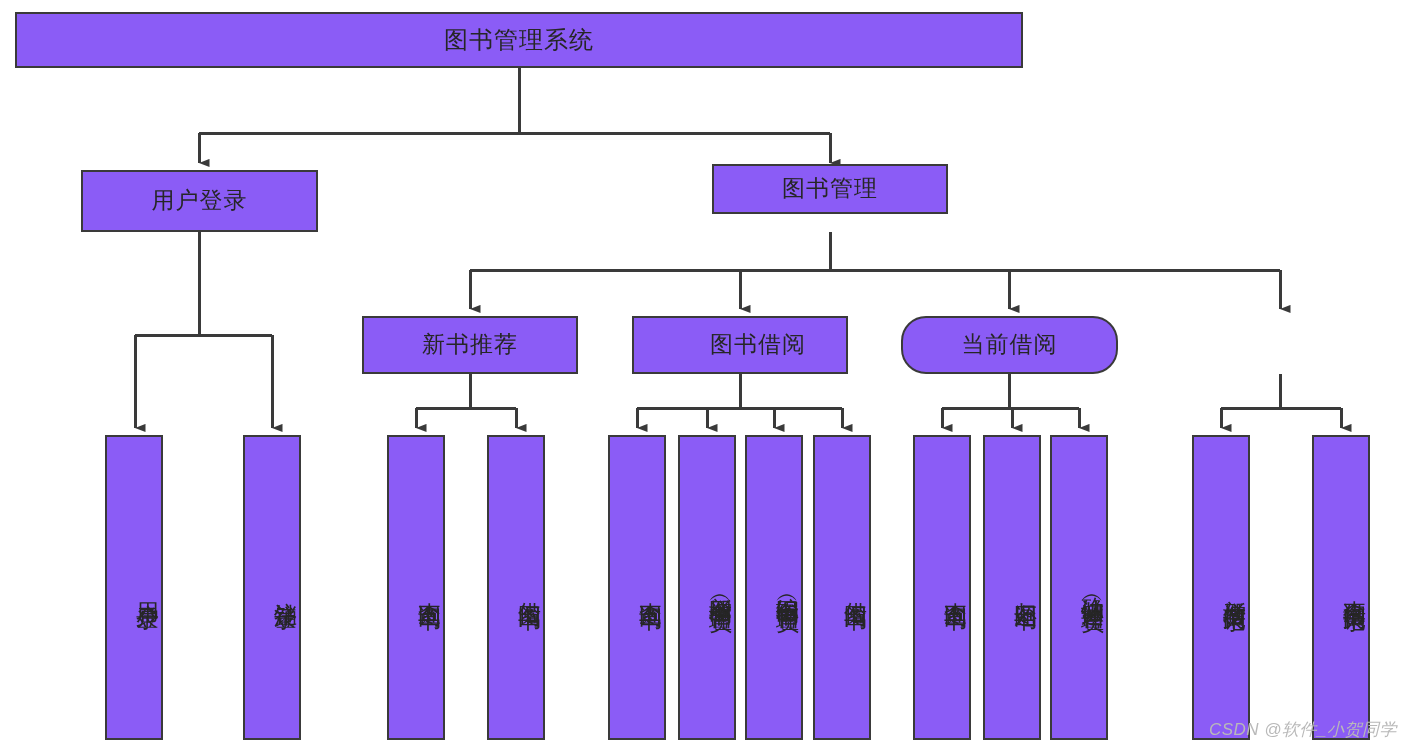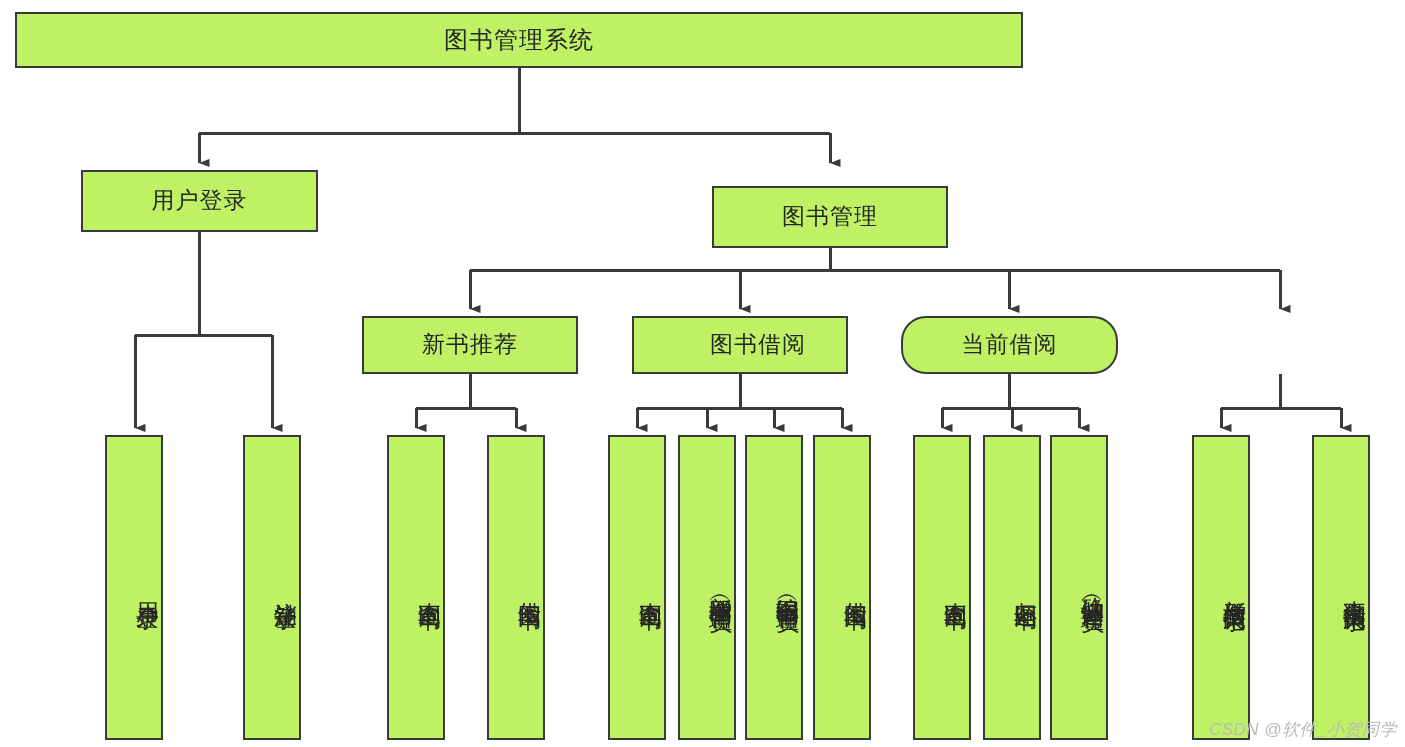--- a/index.html
+++ b/index.html
@@ -9,21 +9,21 @@
     font-family:"Liberation Sans","DejaVu Sans",sans-serif;
     overflow:hidden;
   }
   #canvas{position:relative;width:1405px;height:747px;}
   svg#wires{position:absolute;left:0;top:0;width:1405px;height:747px;}
 
   .node{
     position:absolute;
     box-sizing:border-box;
     border:2px solid #3a3a3a;
-    background:#bef264;
+    background:#8b5cf6;
     color:#262626;
     display:flex;
     align-items:center;
     justify-content:center;
     text-align:center;
   }
   .node.h{
     font-size:23px;
     letter-spacing:1px;
     line-height:1.2;
@@ -115,21 +115,21 @@
     </g>
   </svg>
 
   <div class="node h" id="title-node" style="left:15px;top:12px;width:1008px;height:56px;">
     <span class="txt">图书管理系统</span>
   </div>
 
   <div class="node h" style="left:81px;top:170px;width:237px;height:62px;">
     <span class="txt">用户登录</span>
   </div>
-  <div class="node h" style="left:712px;top:186px;width:236px;height:62px;">
+  <div class="node h" style="left:712px;top:164px;width:236px;height:50px;">
     <span class="txt">图书管理</span>
   </div>
 
   <div class="node h" style="left:362px;top:316px;width:216px;height:58px;text-align:right;">
     <span class="txt">新书推荐</span>
   </div>
   <div class="node h" style="left:632px;top:316px;width:216px;height:58px;padding-left:36px;">
     <span class="txt">图书借阅</span>
   </div>
   <div class="node h" style="left:901px;top:316px;width:217px;height:58px;border-radius:25px;">

